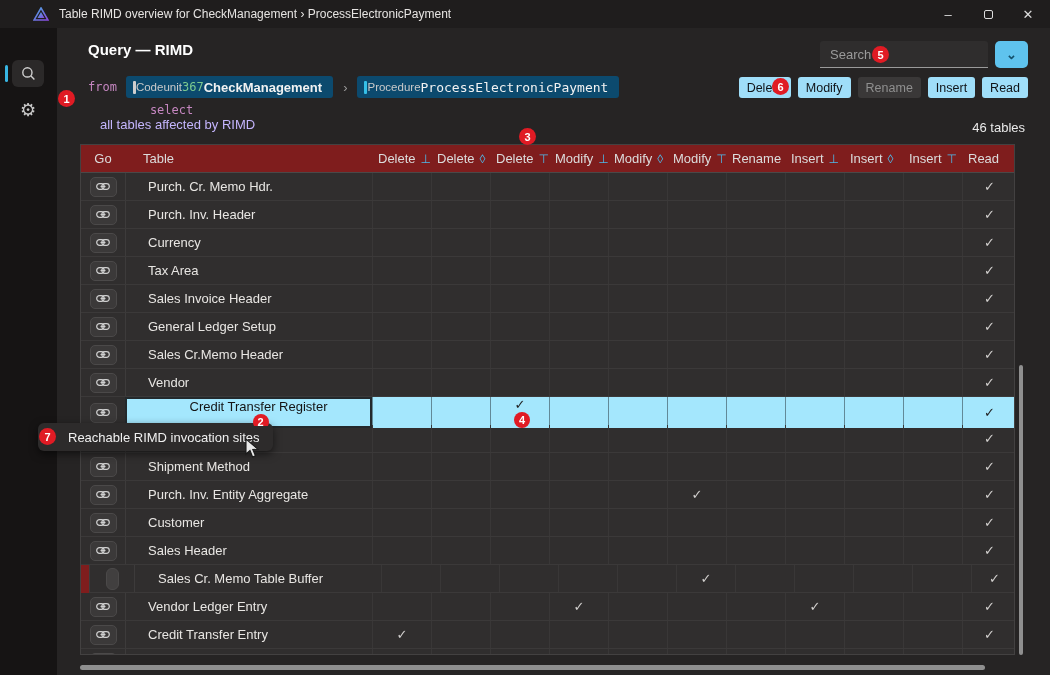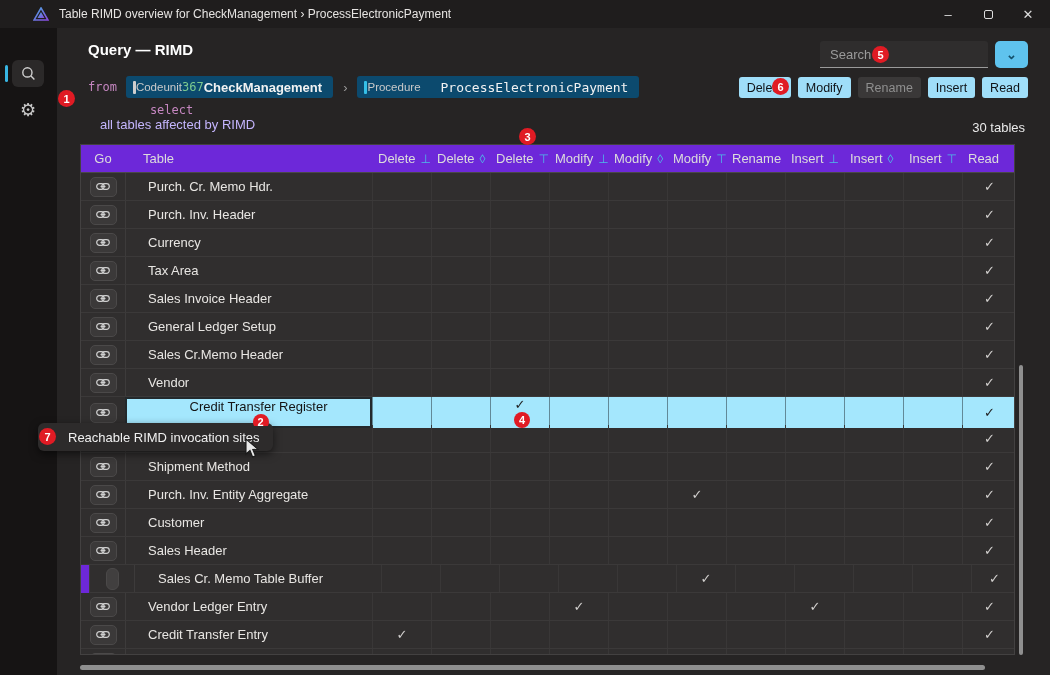--- a/index.html
+++ b/index.html
@@ -32,27 +32,27 @@
   .filter-btn.disabled { background:#3a3838; color:#8f8f8f; }
   .from-line { position:absolute; left:88px; top:76px; display:flex; align-items:center; height:22px; }
   .kw { font-family:"DejaVu Sans Mono", monospace; font-size:12px; color:#c586c0; }
   .from-line .kw { margin-right:9px; }
   .chip { display:inline-flex; align-items:center; background:#0c4a6e; border-radius:3px; height:22px; padding:0 11px 0 7px; }
   .chip-bar { width:3px; height:13px; border-radius:1px; background:#cfcfcf; }
   .chip-bar.cyan { background:#35c0e8; }
   .chip-kind { font-size:11.5px; color:#c9c9c9; }
   .chip-id { font-family:"DejaVu Sans Mono", monospace; font-size:12px; color:#7cc98f; }
   .chip-name { font-size:13px; color:#f2f2f2; font-weight:bold; }
-  .chip-name.mono { font-family:"DejaVu Sans Mono", monospace; font-weight:normal;margin-left:20px; }
+  .chip-name.mono { font-family:"DejaVu Sans Mono", monospace; font-weight:normal; }
   .crumb-sep { color:#9a9a9a; margin:0 10px; font-size:13px; }
   .select-line { position:absolute; left:88px; top:103px; display:flex; align-items:center; height:18px;flex-direction:column; }
   .select-text { margin-left:12px; font-size:13px; color:#c4b5fd; }
   .table-count { position:absolute; top:120px; right:25px; font-size:13px; color:#eaeaea; }
   
-  .rimd-table { position:absolute; left:80px; top:144px; width:935px; height:511px; border:1px solid #434141; overflow:hidden; background:#6d28d9; }
+  .rimd-table { position:absolute; left:80px; top:144px; width:935px; height:511px; border:1px solid #434141; overflow:hidden; background:#7f1d1d; }
   .grid-row { display:grid; grid-template-columns:44px 247px repeat(10,59px) 54px; height:28px; }
   .thead { border-bottom:1px solid #4a4848; height:28px; }
   .th { display:flex; align-items:center; gap:5px; font-size:13px; color:#dcdcdc; padding-left:6px; }
   .th.c0 { justify-content:center; padding-left:0; }
   .th.c1 { padding-left:2px;margin-left:16px; }
   .th-sym { color:#4fb8e8; font-size:12px; }
   .tr { background:#302e2e; border-bottom:1px solid #3b3939; }
   .cell { display:flex; align-items:center; justify-content:center; border-left:1px solid #393737; }
   .cell.go { border-left:none; }
   .cell.name { justify-content:flex-start; padding-left:22px; font-size:13px; color:#e8e6e3; border-left:1px solid #3d3b3b; overflow:hidden; white-space:nowrap; }
@@ -137,21 +137,21 @@
   <span class="chip">
     <span class="chip-bar cyan"></span>
     <span class="chip-kind">Procedure</span>
     <span class="chip-name mono">ProcessElectronicPayment</span>
   </span>
 </div>
 <div class="select-line">
   <span class="kw">select</span>
   <span class="select-text">all tables affected by RIMD</span>
 </div>
-<div class="table-count">30 tables</div>
+<div class="table-count">46 tables</div>
 
 <div class="rimd-table">
   <div class="grid-row thead" id="thead">
       <div class="th c0">
         <span class="th-label">Go</span>
       </div>
       <div class="th c1">
         <span class="th-label">Table</span>
       </div>
       <div class="th c2">

